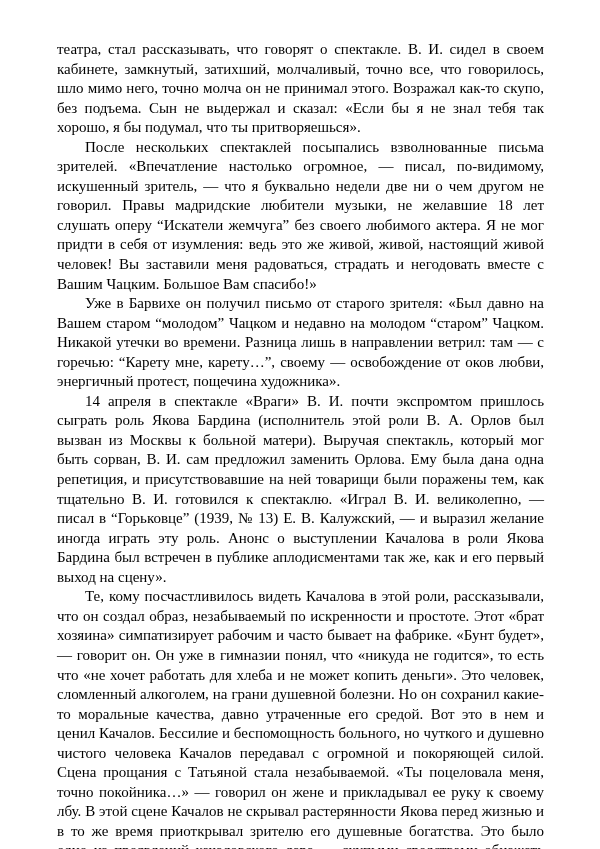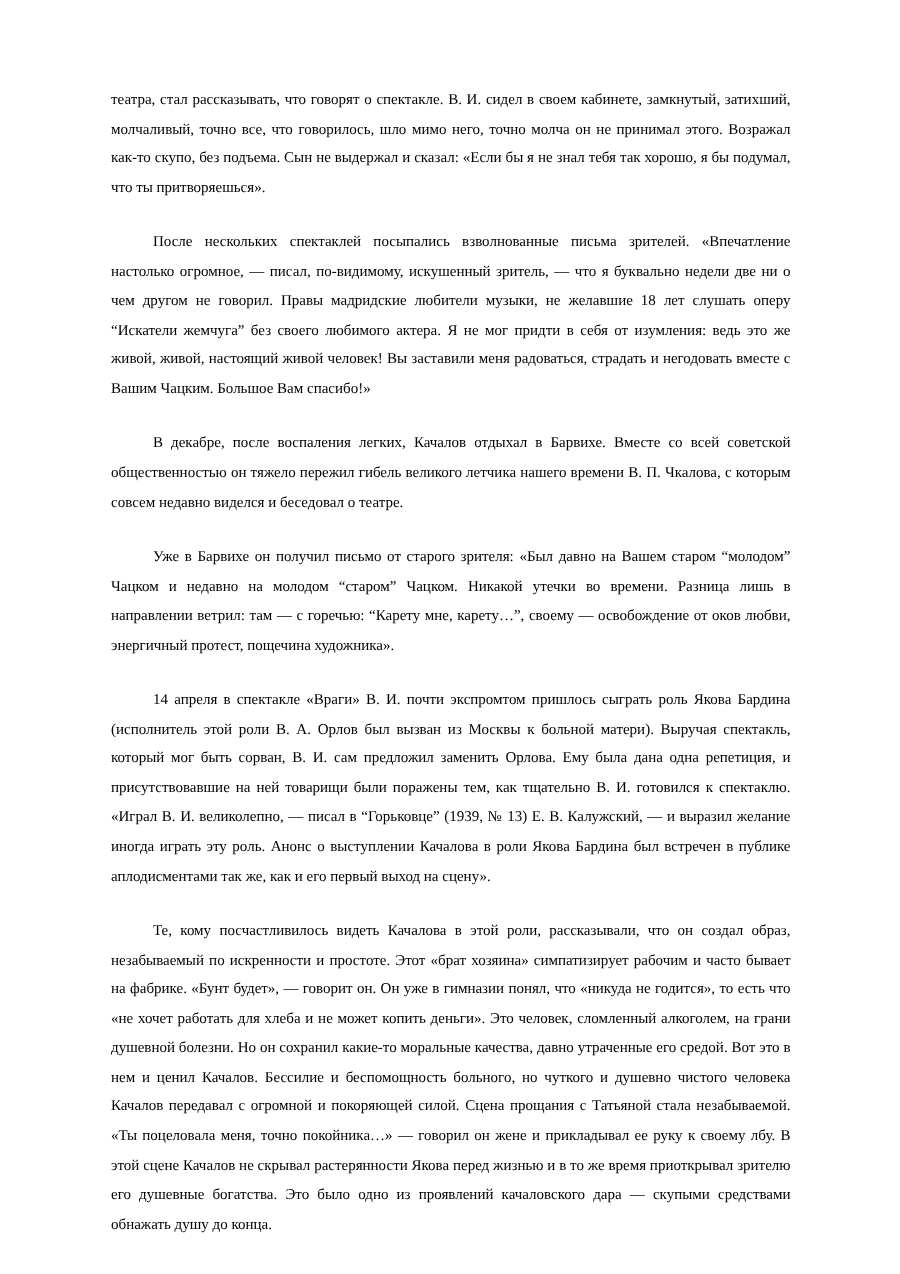--- a/index.html
+++ b/index.html
@@ -22,23 +22,23 @@
     background: #ffffff;
     box-sizing: border-box;
   }
   .text-column {
     position: absolute;
     left: 57px;
     top: 40px;
     width: 487px;
   }
   p.para {
-    margin: 17px;
+    margin: 0;
     padding: 0;
-    font-size: 10px;
+    font-size: 15px;
     line-height: 19.55px;
     text-align: justify;
     text-justify: inter-word;
     text-indent: 28px;
     hyphens: none;
     -webkit-hyphens: none;
     word-spacing: 0px;
   }
   p.para.continued {
     text-indent: 0;
@@ -50,21 +50,20 @@
 </head>
 <body style="background: rgb(255, 255, 255); color: rgb(0, 0, 0);">
 
 <div class="page">
   <div class="text-column">
 
     <p class="para continued">театра, стал рассказывать, что говорят о спектакле. В. И. сидел в своем кабинете, замкнутый, затихший, молчаливый, точно все, что говорилось, шло мимо него, точно молча он не принимал этого. Возражал как-то скупо, без подъема. Сын не выдержал и сказал: «Если бы я не знал тебя так хорошо, я бы подумал, что ты притворяешься».</p>
 
     <p class="para">После нескольких спектаклей посыпались взволнованные письма зрителей. «Впечатление настолько огромное, — писал, по-видимому, искушенный зритель, — что я буквально недели две ни о чем другом не говорил. Правы мадридские любители музыки, не желавшие 18 лет слушать оперу “Искатели жемчуга” без своего любимого актера. Я не мог придти в себя от изумления: ведь это же живой, живой, настоящий живой человек! Вы заставили меня радоваться, страдать и негодовать вместе с Вашим Чацким. Большое Вам спасибо!»</p>
 
-    <p class="para">В декабре, после воспаления легких, Качалов отдыхал в Барвихе. Вместе со всей советской общественностью он тяжело пережил гибель великого летчика нашего времени В. П. Чкалова, с которым совсем недавно виделся и беседовал о театре.</p>
 
     <p class="para">Уже в Барвихе он получил письмо от старого зрителя: «Был давно на Вашем старом “молодом” Чацком и недавно на молодом “старом” Чацком. Никакой утечки во времени. Разница лишь в направлении ветрил: <span class="ital">там</span> — с горечью: “Карету мне, карету…”, <span class="ital">своему</span> — освобождение от оков любви, энергичный протест, пощечина художника».</p>
 
     <p class="para">14 апреля в спектакле «Враги» В. И. почти экспромтом пришлось сыграть роль Якова Бардина (исполнитель этой роли В. А. Орлов был вызван из Москвы к больной матери). Выручая спектакль, который мог быть сорван, В. И. сам предложил заменить Орлова. Ему была дана одна репетиция, и присутствовавшие на ней товарищи были поражены тем, как тщательно В. И. готовился к спектаклю. «Играл В. И. великолепно, — писал в “Горьковце” (1939, № 13) Е. В. Калужский, — и выразил желание иногда играть эту роль. Анонс о выступлении Качалова в роли Якова Бардина был встречен в публике аплодисментами так же, как и его первый выход на сцену».</p>
 
     <p class="para">Те, кому посчастливилось видеть Качалова в этой роли, рассказывали, что он создал образ, незабываемый по искренности и простоте. Этот «брат хозяина» симпатизирует рабочим и часто бывает на фабрике. «Бунт будет», — говорит он. Он уже в гимназии понял, что «никуда не годится», то есть что «не хочет работать для хлеба и не может копить деньги». Это человек, сломленный алкоголем, на грани душевной болезни. Но он сохранил какие-то моральные качества, давно утраченные его средой. Вот это в нем и ценил Качалов. Бессилие и беспомощность больного, но чуткого и душевно чистого человека Качалов передавал с огромной и покоряющей силой. Сцена прощания с Татьяной стала незабываемой. «Ты поцеловала меня, точно покойника…» — говорил он жене и прикладывал ее руку к своему лбу. В этой сцене Качалов не скрывал растерянности Якова перед жизнью и в то же время приоткрывал зрителю его душевные богатства. Это было одно из проявлений качаловского дара — скупыми средствами обнажать душу до конца.</p>
 
   </div>
 </div>
 

